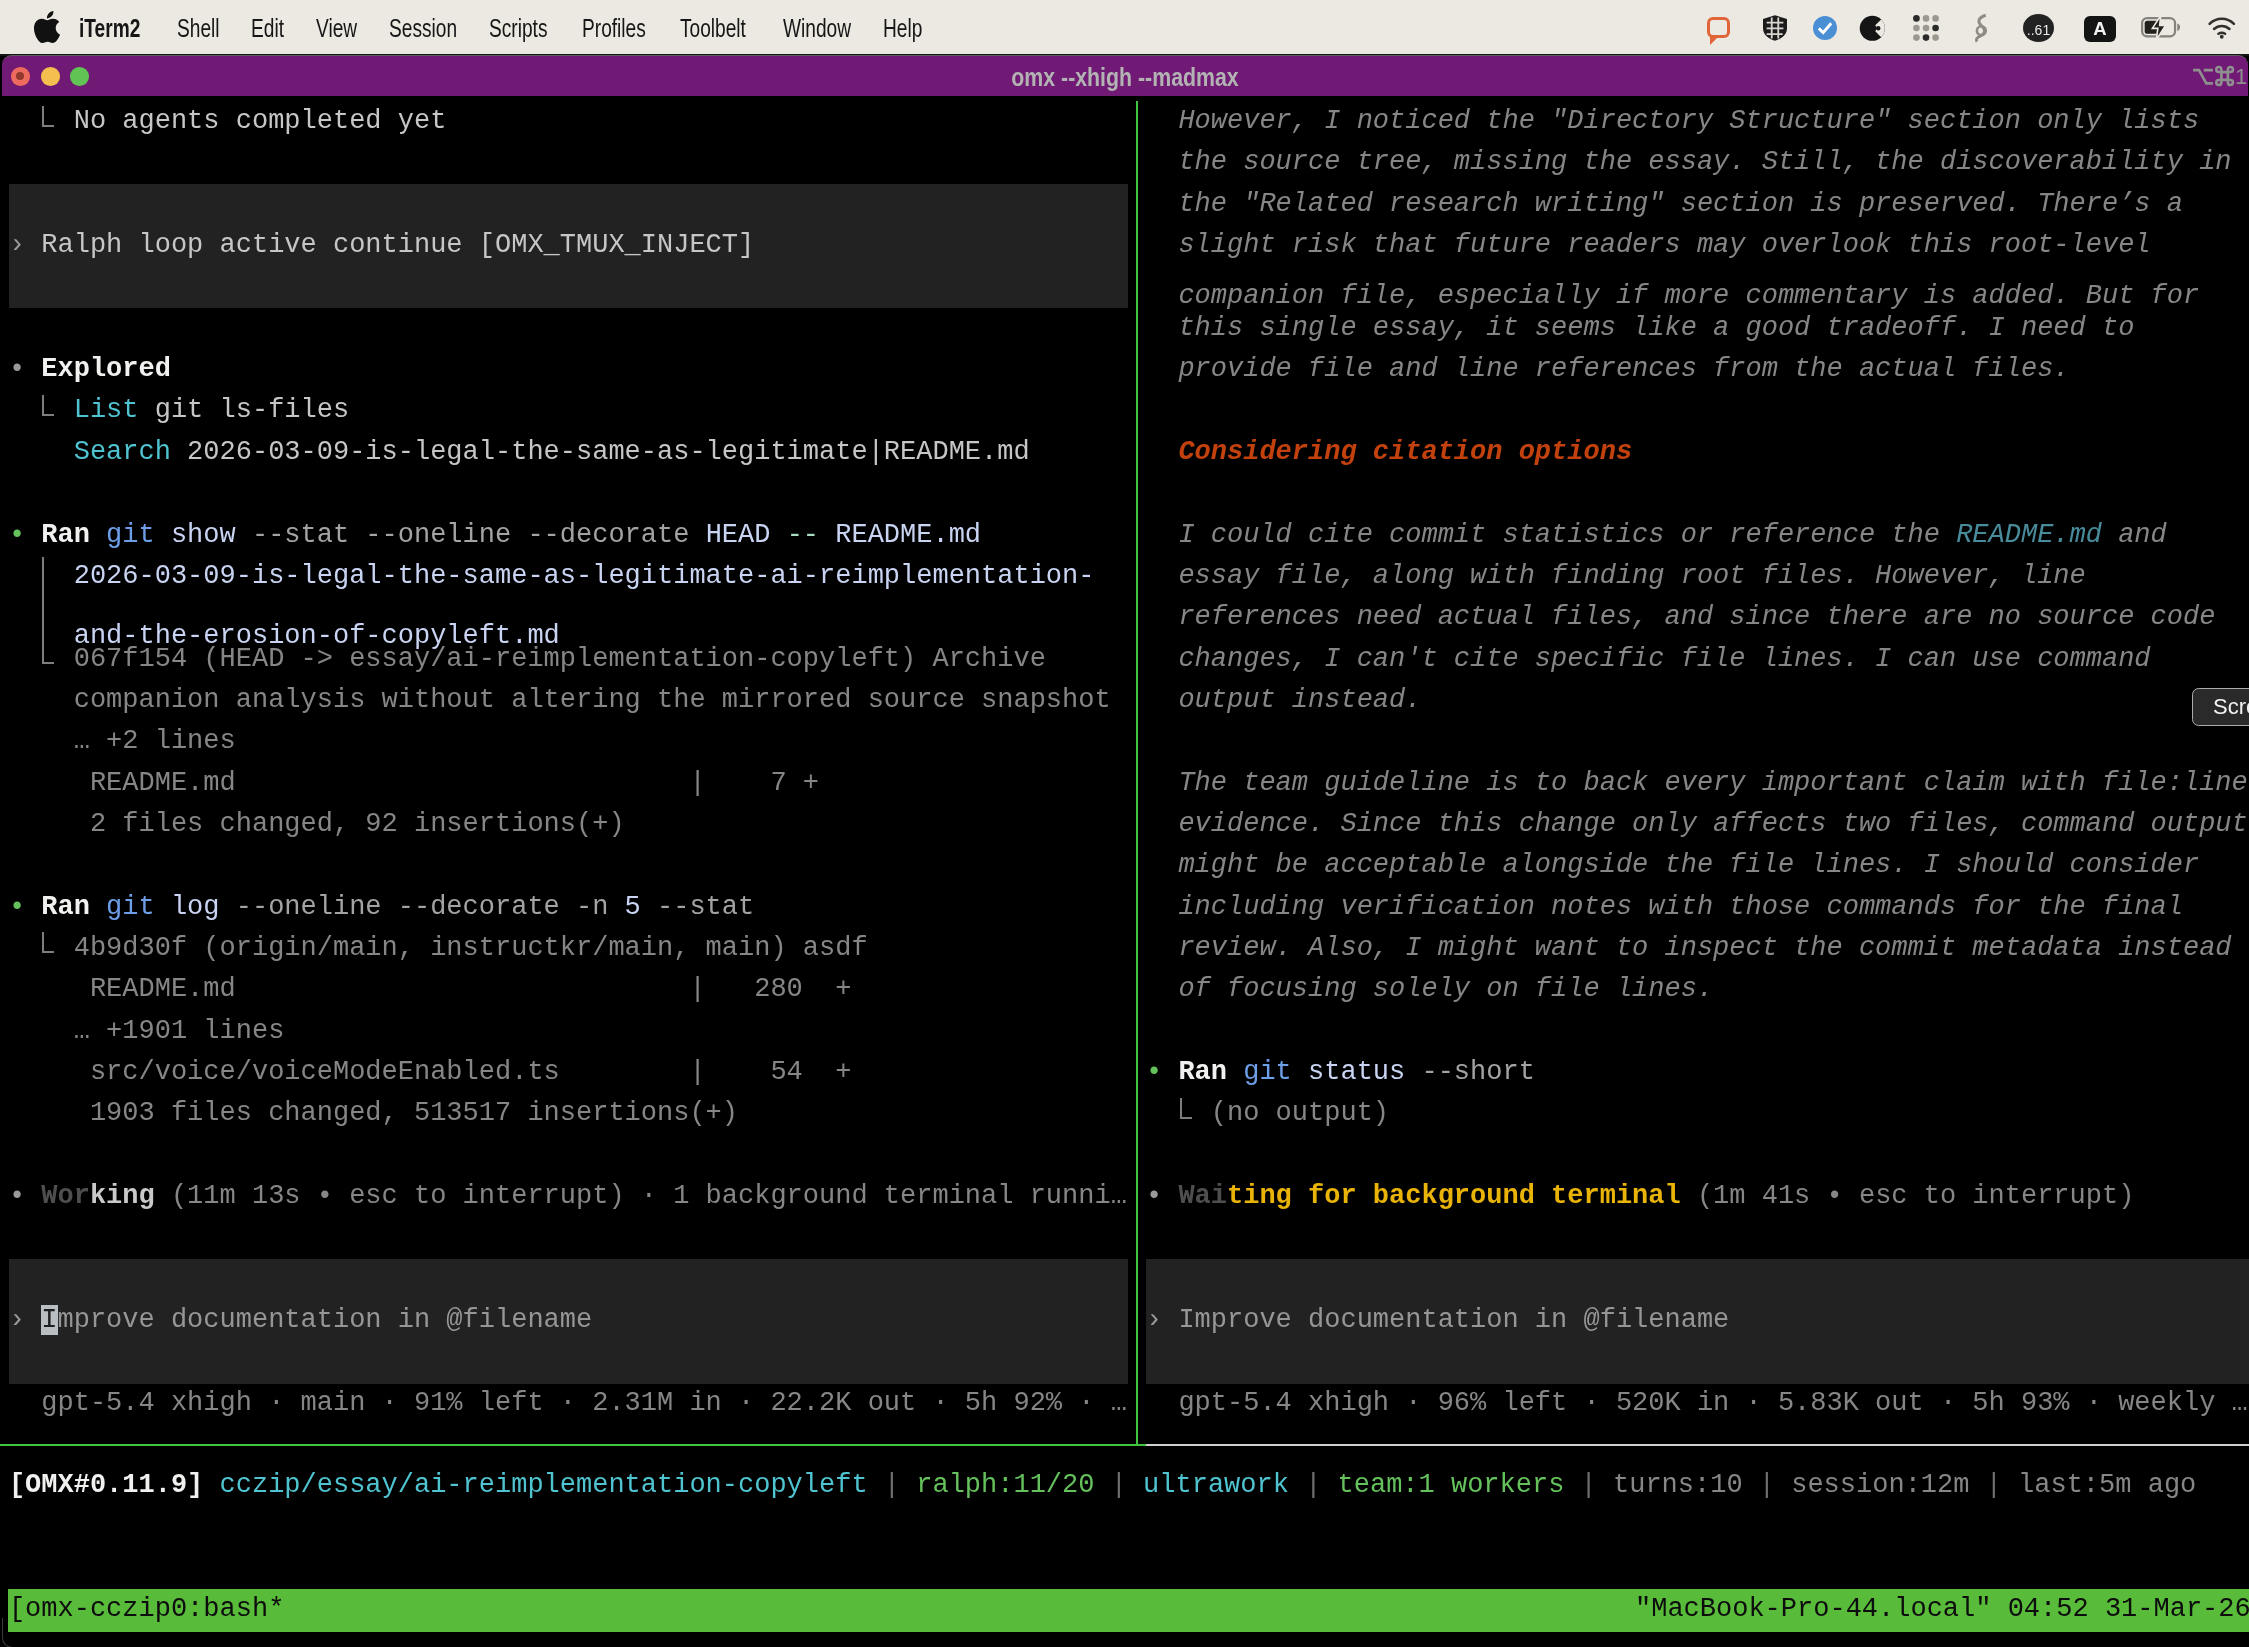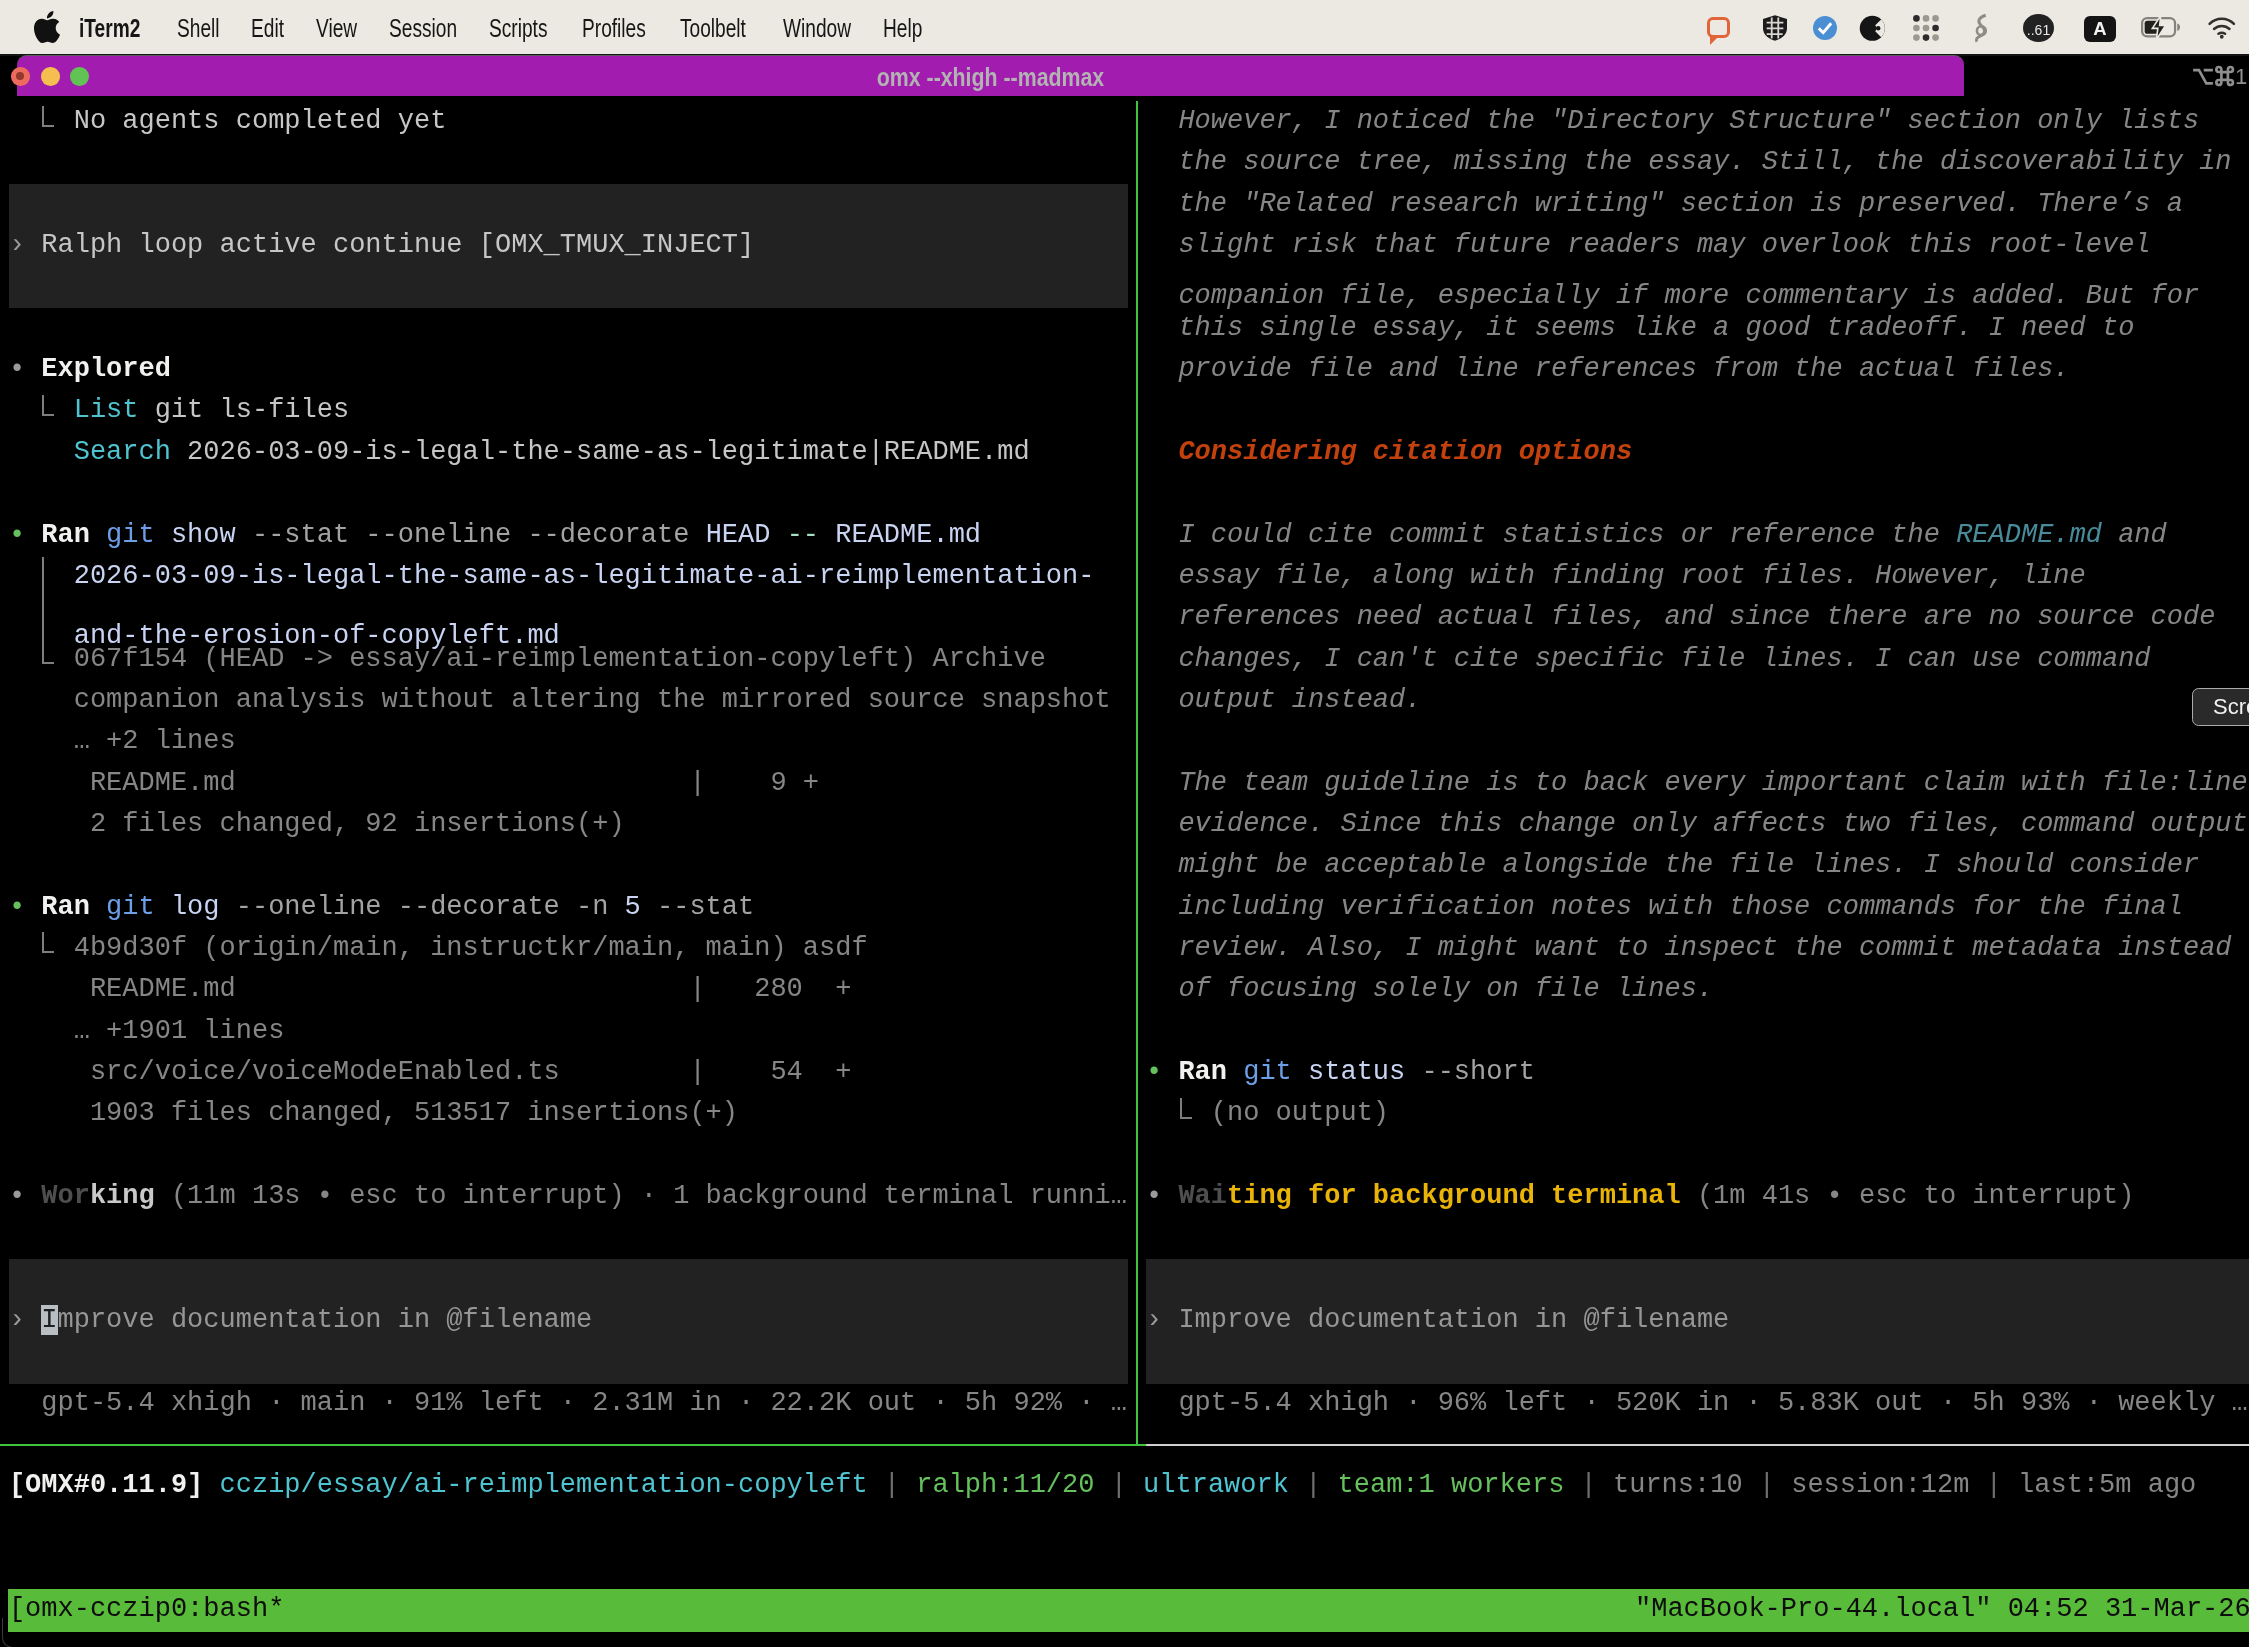--- a/index.html
+++ b/index.html
@@ -2,21 +2,21 @@
 <html style="font-size:11.8px"><head><meta charset="utf-8"><style>
 *{margin:0;padding:0;box-sizing:border-box}
 html,body{width:2250px;height:1648px;background:#000;overflow:hidden;position:relative}
 body{font-family:"Liberation Mono",monospace}
 
 #menubar{position:absolute;left:0;top:0;width:2250px;height:54px;background:#ebe9e1}
 .mi{position:absolute;top:14.4px;font-family:"Liberation Sans",sans-serif;font-size:25.5px;color:#161616;transform-origin:0 50%;transform:scaleX(0.75)}
 .mi.b{font-weight:bold}
 
 #gap{position:absolute;left:0;top:54px;width:2250px;height:1.5px;background:#151515}
-#titlebar{position:absolute;left:17px;top:55px;width:1947px;height:41px;background:#a21caf;
+#titlebar{position:absolute;left:2px;top:55px;width:2246px;height:41px;background:#701a75;
   border-radius:9.6px 9.6px 0 0;border-top:0.7px solid #5d5d5d}
 #title{position:absolute;left:0;width:100%;top:5.9px;text-align:center;font-family:"Liberation Sans",sans-serif;
   font-size:26px;font-weight:bold;color:#b3b3b3;transform:scaleX(0.82)}
 
 .tl{position:absolute;top:67px;width:18.5px;height:18.5px;border-radius:50%}
 
 .trow{position:absolute;white-space:pre;font-size:27px;line-height:41px;height:41px;color:#c6c6c6;letter-spacing:0}
 .g2{color:#868686} .g3{color:#9a9a9a} .sep{color:#6e6e6e}
 .wt{color:#f1f1ef;font-weight:bold}
 .grn{color:#64c15c} .cyn{color:#4fc3cf} .blu{color:#6d9ee8}
@@ -123,21 +123,21 @@
 <div class="trow " style="left:8.9px;top:390px">    <span class="cyn">List</span> git ls-files</div>
 <div class="trow " style="left:8.9px;top:432px">    <span class="cyn">Search</span> 2026-03-09-is-legal-the-same-as-legitimate|README.md</div>
 <div class="trow " style="left:8.9px;top:515px"><span class="grn">• </span><span class="wt">Ran</span> <span class="blu">git</span> <span class="per">show</span> <span class="ros">--stat</span> <span class="ros">--oneline</span> <span class="ros">--decorate</span> <span class="per">HEAD</span> <span class="mnt">--</span> <span class="per">README.md</span></div>
 <div style="position:absolute;left:42px;top:557px;width:2.2px;height:86px;background:#7e7e7e"></div>
 <div style="position:absolute;left:42px;top:643px;width:11.8px;height:20.7px;border-left:2.2px solid #7e7e7e;border-bottom:2.2px solid #7e7e7e"></div>
 <div class="trow " style="left:8.9px;top:556px">    <span class="per">2026-03-09-is-legal-the-same-as-legitimate-ai-reimplementation-</span></div>
 <div class="trow " style="left:8.9px;top:616px">    <span class="per">and-the-erosion-of-copyleft.md</span></div>
 <div class="trow " style="left:8.9px;top:639px"><span class="g2">    067f154 (HEAD -&gt; essay/ai-reimplementation-copyleft) Archive</span></div>
 <div class="trow " style="left:8.9px;top:680px"><span class="g2">    companion analysis without altering the mirrored source snapshot</span></div>
 <div class="trow " style="left:8.9px;top:721px"><span class="g2">    … +2 lines</span></div>
-<div class="trow " style="left:8.9px;top:763px"><span class="g2">     README.md                            |    9 +</span></div>
+<div class="trow " style="left:8.9px;top:763px"><span class="g2">     README.md                            |    7 +</span></div>
 <div class="trow " style="left:8.9px;top:804px"><span class="g2">     2 files changed, 92 insertions(+)</span></div>
 <div class="trow " style="left:8.9px;top:887px"><span class="grn">• </span><span class="wt">Ran</span> <span class="blu">git</span> <span class="per">log</span> <span class="ros">--oneline</span> <span class="ros">--decorate</span> <span class="ros">-n</span> <span class="per">5</span> <span class="ros">--stat</span></div>
 <div style="position:absolute;left:42px;top:932px;width:11.8px;height:20.7px;border-left:2.2px solid #7e7e7e;border-bottom:2.2px solid #7e7e7e"></div>
 <div class="trow " style="left:8.9px;top:928px"><span class="g2">    4b9d30f (origin/main, instructkr/main, main) asdf</span></div>
 <div class="trow " style="left:8.9px;top:969px"><span class="g2">     README.md                            |   280  +</span></div>
 <div class="trow " style="left:8.9px;top:1011px"><span class="g2">    … +1901 lines</span></div>
 <div class="trow " style="left:8.9px;top:1052px"><span class="g2">     src/voice/voiceModeEnabled.ts        |    54  +</span></div>
 <div class="trow " style="left:8.9px;top:1093px"><span class="g2">     1903 files changed, 513517 insertions(+)</span></div>
 <div class="trow " style="left:8.9px;top:1176px"><span class="g3">• </span><span class="drkb">Wor</span><span class="ltb">king</span><span class="g2"> (11m 13s • esc to interrupt) · 1 background terminal runni…</span></div>
 <div class="trow " style="left:8.9px;top:1300px"><span class="g3">› </span><span class="cur">I</span><span class="ph">mprove documentation in @filename</span></div>

